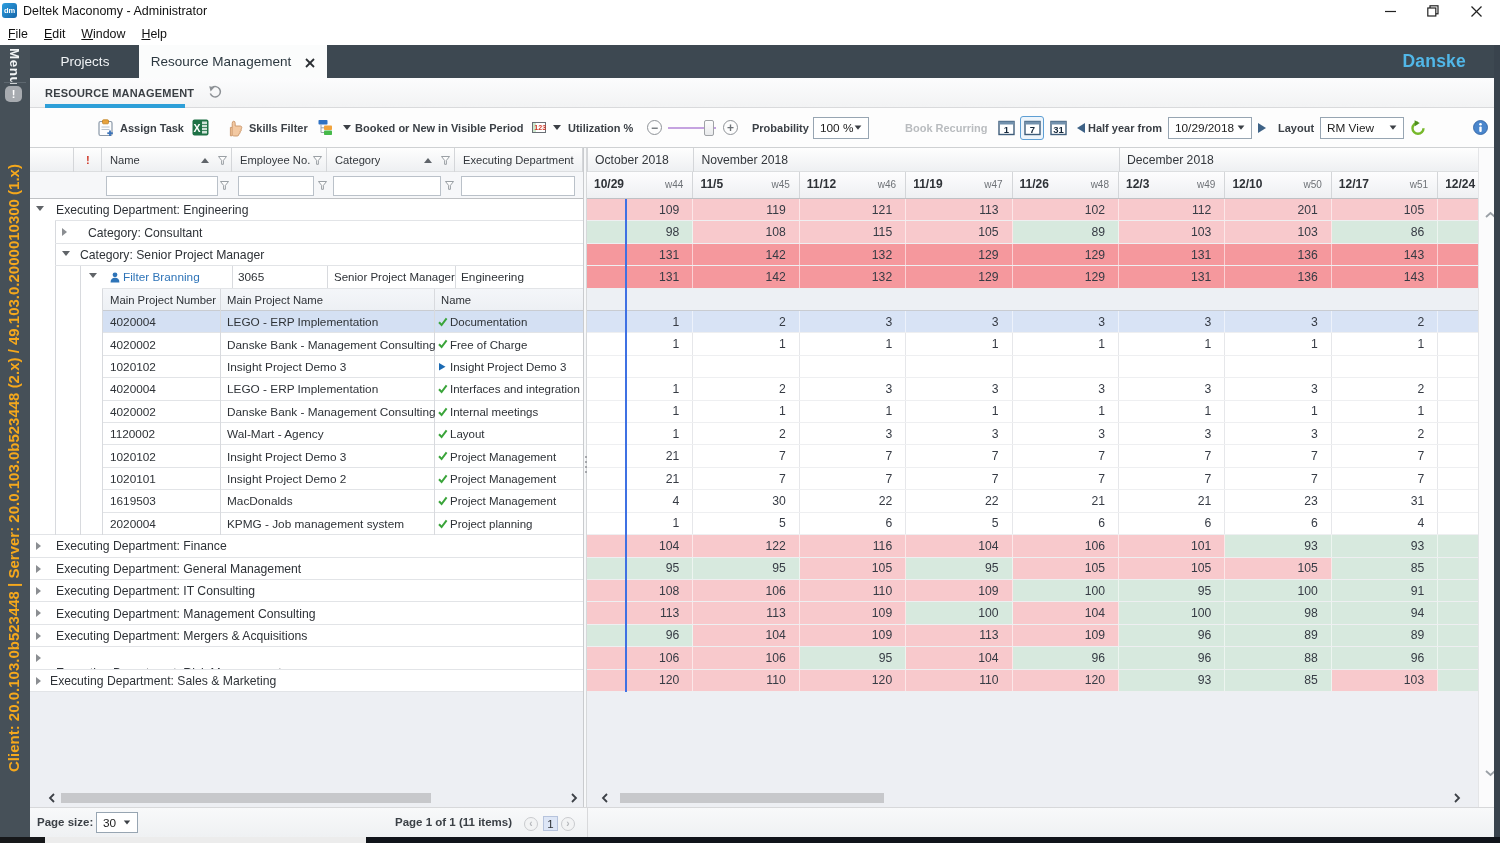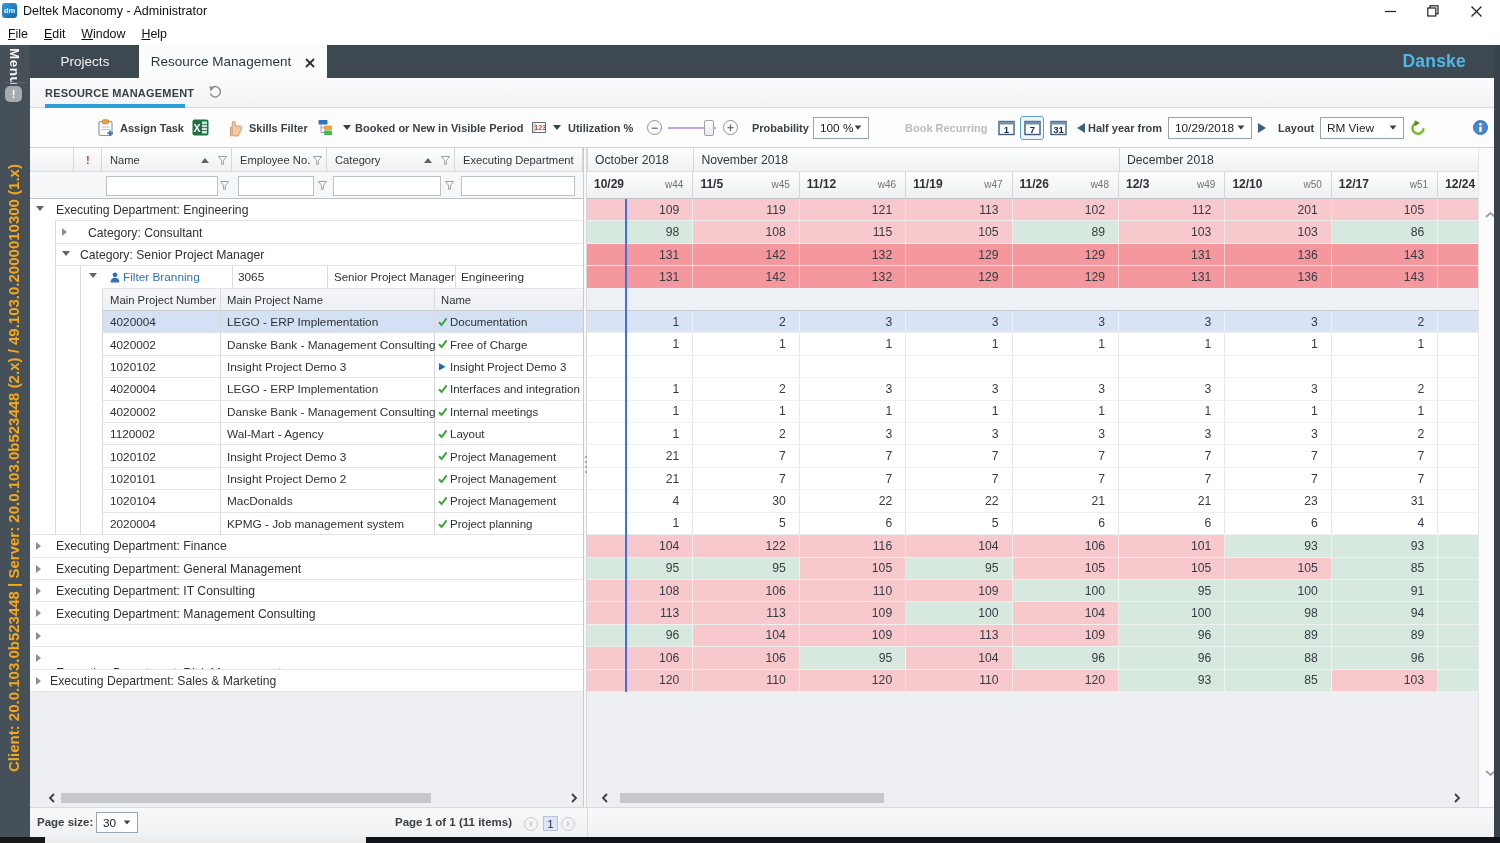--- a/index.html
+++ b/index.html
@@ -578,21 +578,21 @@
             </span>
             <span class="txt" style="left: 420px; font-size: 11.5px;">Project Management</span>
           </div>
           <div class="lrow">
             <span class="bline" style="left: 72px;"></span>
             <span class="cellline" style="left: 25px;"></span>
             <span class="cellline" style="left: 50px;"></span>
             <span class="cellline" style="left: 72px;"></span>
             <span class="cellline" style="left: 190px;"></span>
             <span class="cellline" style="left: 404px;"></span>
-            <span class="txt" style="left: 80px;">1020104</span>
+            <span class="txt" style="left: 80px;">1619503</span>
             <span class="txt" style="left: 197px;">MacDonalds</span>
             <span style="position: absolute; left: 408px; top: 6px;">
               <svg width="10" height="10" viewBox="0 0 10 10" style="display: block;">
                 <polyline points="1,5.2 3.6,8 8.6,1.4" fill="none" stroke="#3aa43a" stroke-width="2"></polyline>
               </svg>
             </span>
             <span class="txt" style="left: 420px; font-size: 11.5px;">Project Management</span>
           </div>
           <div class="lrow">
             <span class="bline" style="left: 0px;"></span>
@@ -635,20 +635,21 @@
             <span class="exp-arrow" style="left: 6px;">
               <span style="display: block; width: 0px; height: 0px; border-top: 4.5px solid transparent; border-bottom: 4.5px solid transparent; border-left: 5.5px solid rgb(139, 142, 146);"></span>
             </span>
             <span class="txt" style="left: 26px; font-size: 12.2px;">Executing Department: Management Consulting</span>
             <span class="bline" style="left: 0px;"></span>
           </div>
           <div class="lrow">
             <span class="exp-arrow" style="left: 6px;">
               <span style="display: block; width: 0px; height: 0px; border-top: 4.5px solid transparent; border-bottom: 4.5px solid transparent; border-left: 5.5px solid rgb(139, 142, 146);"></span>
             </span>
+            <span class="txt" style="left: 26px; font-size: 12.2px;">Executing Department: Mergers &amp; Acquisitions</span>
             <span class="bline" style="left: 0px;"></span>
           </div>
           <div class="lrow">
             <span class="exp-arrow" style="left: 6px;">
               <span style="display: block; width: 0px; height: 0px; border-top: 4.5px solid transparent; border-bottom: 4.5px solid transparent; border-left: 5.5px solid rgb(139, 142, 146);"></span>
             </span>
             <span class="txt" style="left: 26px; font-size: 12.2px; margin-top: 15px;">Executing Department: Risk Management</span>
             <span class="bline" style="left: 0px;"></span>
           </div>
           <div class="lrow">

